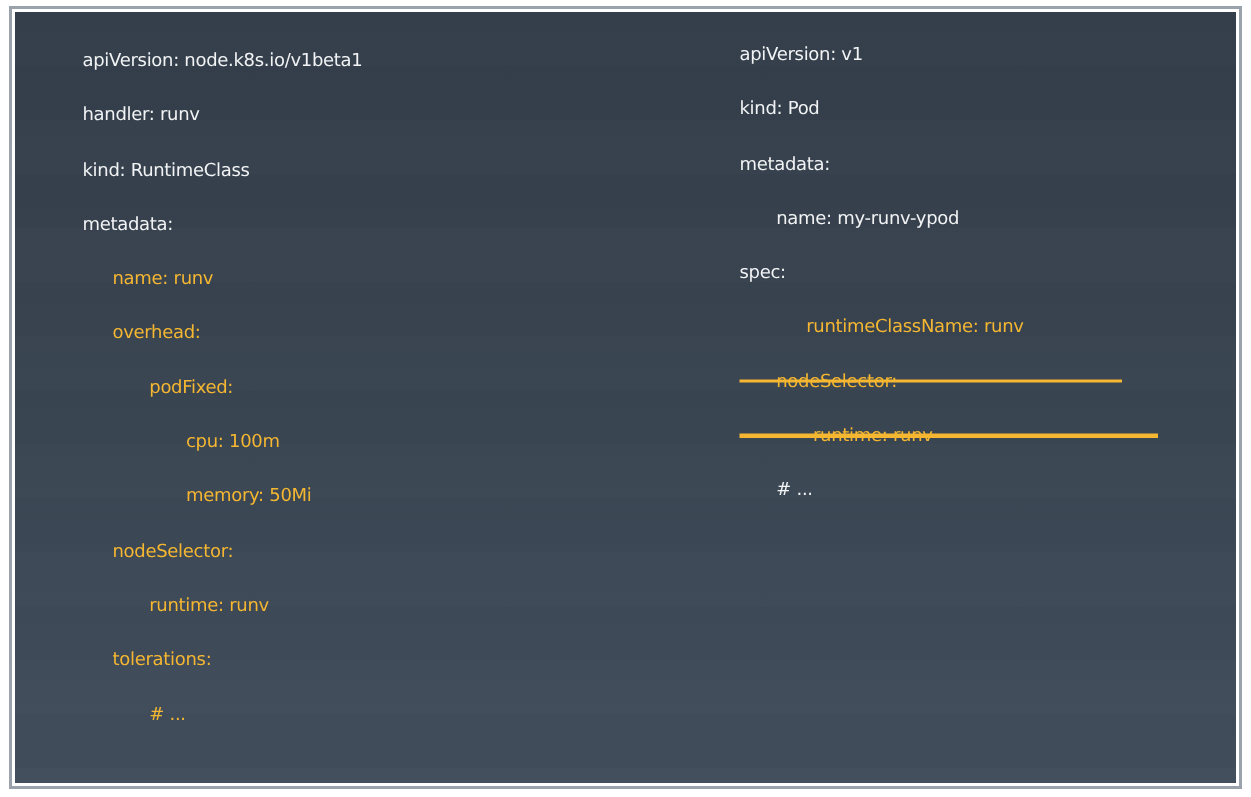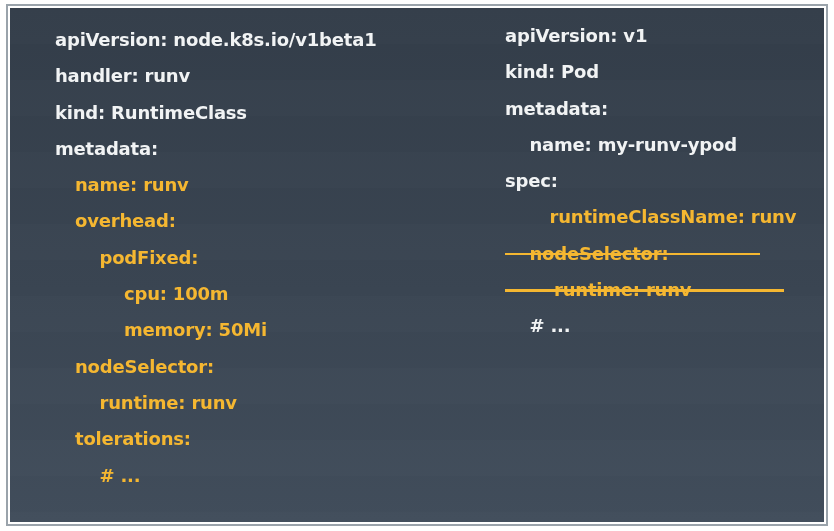--- a/index.html
+++ b/index.html
@@ -45,28 +45,28 @@
       ),
       linear-gradient(to bottom, #333d49 0%, #3a4552 55%, #414d5b 100%);
     box-sizing: border-box;
     overflow: hidden;
   }
 
   .code-col {
     position: absolute;
     top: 0;
     font-family: "DejaVu Sans", sans-serif;
-    font-size: 18px;
-    font-weight: 700;
+    font-size: 12px;
+    font-weight: 400;
     letter-spacing: -0.2px;
     white-space: pre;
   }
 
   #col-left  { left: 45px;  top: 14px; }
-  #col-right { left: 495px; top: 10px; }
+  #col-right { left: 483px; top: 10px; }
 
   .code-line {
     height: 36.3px;
     line-height: 36.3px;
     position: relative;
     display: block;
   }
 
   .tok-plain  { color: #f1f3f4; }
   .tok-accent { color: #f5b731; margin-left: 20px; }

